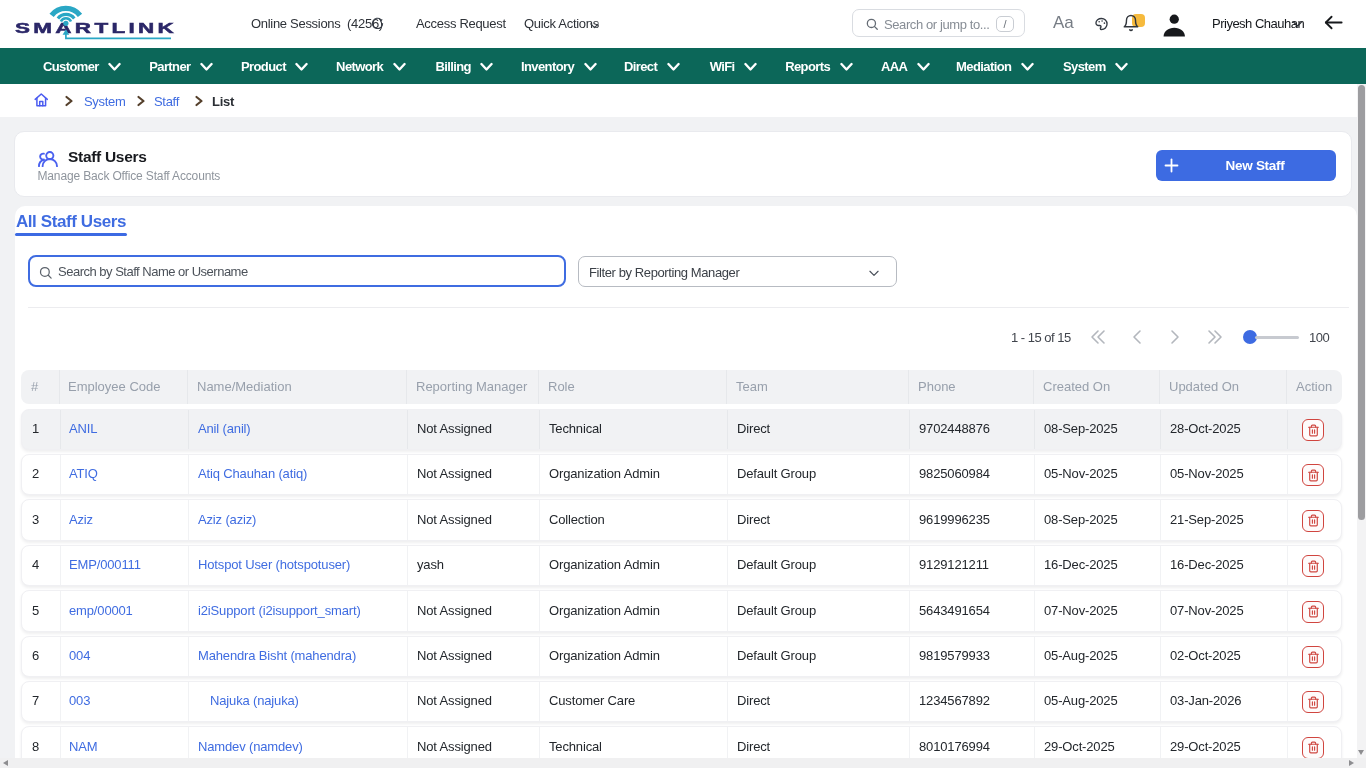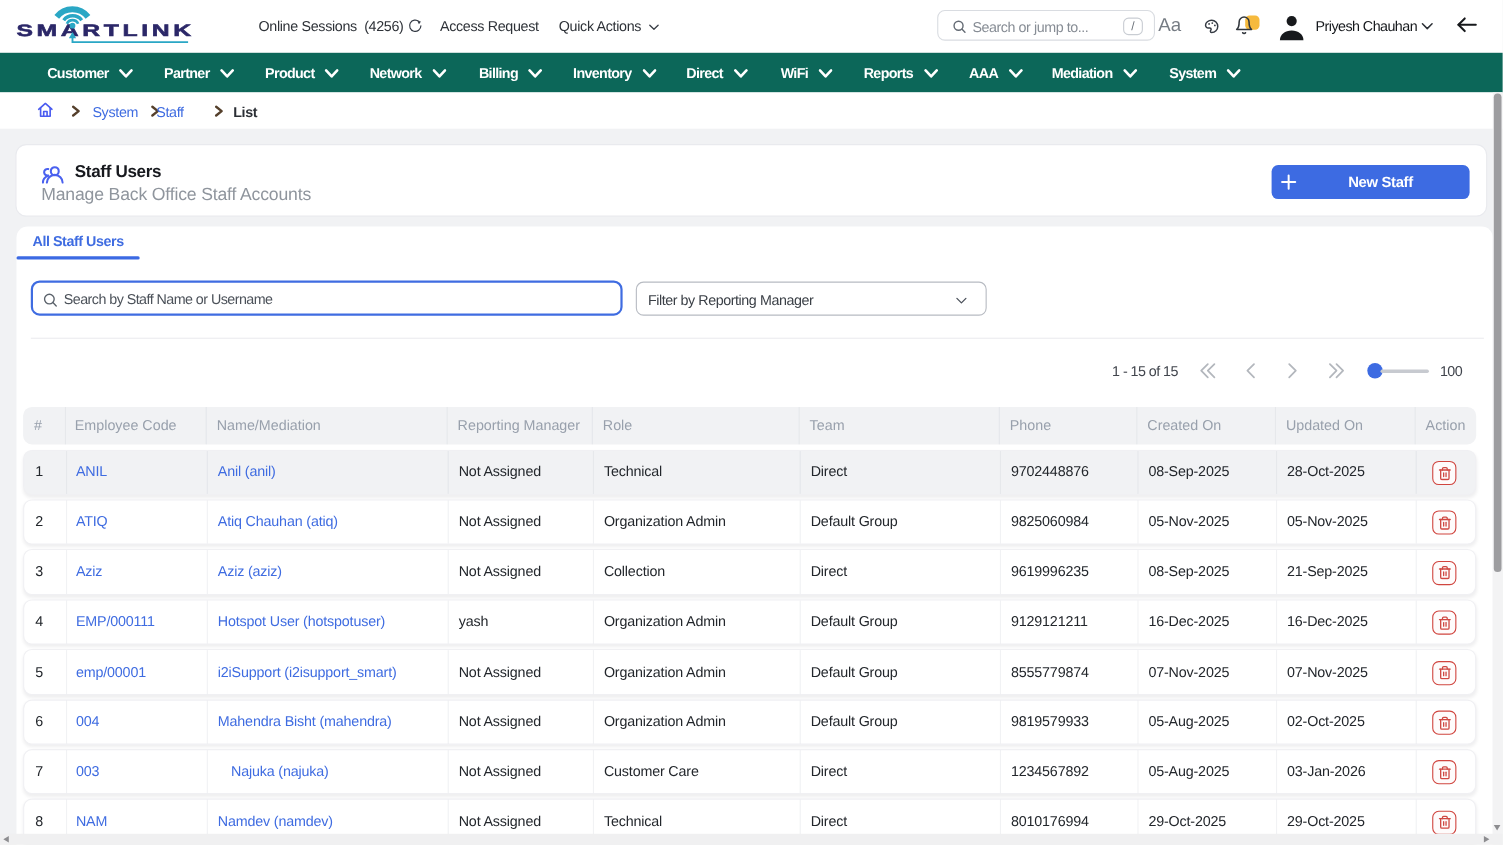--- a/index.html
+++ b/index.html
@@ -1,32 +1,32 @@
 <!DOCTYPE html>
 <html><head><meta charset="utf-8">
 <style>
 * { margin:0; padding:0; box-sizing:border-box; }
 html,body { width:1366px; height:768px; overflow:hidden; background:#f1f2f4;
   font-family:"Liberation Sans", sans-serif; }
 .abs { position:absolute; }
 #hdr { position:absolute; left:0; top:0; width:1366px; height:48px; background:#fff; }
-#hdr .t { position:absolute; top:16px; font-size:13px; letter-spacing:-0.3px; color:#2e3238; white-space:nowrap; }
-#srch { position:absolute; left:852px; top:9px; width:198px; height:28px; border:1px solid #d9dce1; border-radius:7px; background:#fff; }
+#hdr .t { position:absolute; top:16px; font-size:13px; letter-spacing:-0.3px; color:#2e3238; white-space:nowrap;margin-left:16px; }
+#srch { position:absolute; left:852px; top:9px; width:173px; height:28px; border:1px solid #d9dce1; border-radius:7px; background:#fff; }
 #srch .ph { position:absolute; left:31px; top:7px; font-size:13px; letter-spacing:-0.4px; color:#878d95; }
 #slash { position:absolute; right:10px; top:5.5px; width:18px; height:16px; border:1px solid #c9cdd3; border-radius:5px; font-size:11px; color:#6d737b; text-align:center; line-height:15px; }
 #nav { position:absolute; left:0; top:48px; width:1366px; height:36px; background:#0c6759; }
 .nav-item { position:absolute; top:0; height:36px; display:flex; align-items:center; color:#fff; font-size:13px; font-weight:700; letter-spacing:-0.6px; }
 .nav-ch { margin-left:9.5px; display:flex; align-items:center; }
 #bc { position:absolute; left:0; top:84px; width:1366px; height:33px; background:#fff; }
 #bc span { position:absolute; top:9.5px; font-size:13px; letter-spacing:-0.3px; }
 #card1 { position:absolute; left:14px; top:131px; width:1338px; height:66px; background:#fff; border:1px solid #e9eaee; border-radius:10px; }
 #newstaff { position:absolute; left:1156px; top:150px; width:180px; height:31px; background:#3d6be2; border-radius:6px; color:#fff; }
 #newstaff .lbl { position:absolute; left:9px; width:100%; text-align:center; top:8px; font-size:13.5px; font-weight:700; letter-spacing:-0.3px; }
 #panel { position:absolute; left:15px; top:206px; width:1342px; height:562px; background:#fff; border-radius:10px 10px 0 0; }
-#tab { position:absolute; left:15px; top:212px; width:112px; text-align:center; font-size:13px; font-weight:700; letter-spacing:-0.4px; color:#3f6ce1; }
+#tab { position:absolute; left:15px; top:212px; width:112px; text-align:center; font-size:17px; font-weight:700; letter-spacing:-0.4px; color:#3f6ce1; }
 #tabline { position:absolute; left:15px; top:233px; width:112px; height:3px; background:#3c6ae3; border-radius:2px; }
 #sinput { position:absolute; left:28px; top:255px; width:538px; height:32px; border:2px solid #3f6ce1; border-radius:8px; background:#fff; }
 #sinput .ph { position:absolute; left:28px; top:7px; font-size:13px; letter-spacing:-0.5px; color:#4c525a; }
 #filter { position:absolute; left:578px; top:256px; width:319px; height:31px; border:1px solid #b7bbc2; border-radius:7px; background:#fff; }
 #filter .ph { position:absolute; left:10px; top:7.5px; font-size:13px; letter-spacing:-0.4px; color:#3b4047; }
 #divider { position:absolute; left:28px; top:307px; width:1321px; height:1px; background:#ececef; }
 .pgt { position:absolute; top:330px; font-size:13px; letter-spacing:-0.5px; color:#41454d; }
 .pgc { position:absolute; top:327px; }
 #slider-dot { position:absolute; left:1243px; top:330px; width:14px; height:14px; border-radius:50%; background:#3d6be2; }
 #slider-track { position:absolute; left:1255px; top:336px; width:44px; height:2.5px; background:#c7cad0; border-radius:2px; }
@@ -207,36 +207,36 @@
       <path d="M3 5.4 V 13.2 H 12 V 5.4"></path>
       <path d="M5.9 13.2 V 8.7 H 9.1 V 13.2"></path>
     </svg>
   <svg class="abs" style="left:62.5px;top:10.5px" width="12" height="12" viewBox="0 0 12 12" fill="none" stroke="#55402c" stroke-width="2.2" stroke-linecap="round" stroke-linejoin="round">
       <polyline points="3.5 2 8.5 6 3.5 10"></polyline>
     </svg>
   <span style="left:84px;color:#3f6ce1">System</span>
   <svg class="abs" style="left:134.5px;top:10.5px" width="12" height="12" viewBox="0 0 12 12" fill="none" stroke="#55402c" stroke-width="2.2" stroke-linecap="round" stroke-linejoin="round">
       <polyline points="3.5 2 8.5 6 3.5 10"></polyline>
     </svg>
-  <span style="left:142px;color:#3f6ce1">Staff</span>
+  <span style="left:154px;color:#3f6ce1">Staff</span>
   <svg class="abs" style="left:192.5px;top:10.5px" width="12" height="12" viewBox="0 0 12 12" fill="none" stroke="#55402c" stroke-width="2.2" stroke-linecap="round" stroke-linejoin="round">
       <polyline points="3.5 2 8.5 6 3.5 10"></polyline>
     </svg>
   <span style="left:212px;color:#2b2f35;font-weight:700">List</span>
 </div>
 <div id="card1">
   <svg class="abs" style="left:23px;top:18.5px" width="20" height="16" viewBox="0 0 20 16" fill="none" stroke="#4a61ef" stroke-width="1.9" stroke-linecap="round" stroke-linejoin="round">
       <circle cx="11.8" cy="4.6" r="3.6"></circle>
       <path d="M4.6 15.2 A 7.2 7.2 0 0 1 19 15.2"></path>
       <path d="M5.9 2.7 A 3 3 0 1 0 5.9 8.5"></path>
       <path d="M1 15.2 A 6.5 6.5 0 0 1 5.6 8.9"></path>
     </svg>
 </div>
 <h1 class="abs" style="left:68px;top:147.5px;font-size:15.5px;font-weight:700;letter-spacing:-0.3px;color:#17191e">Staff Users</h1>
-<span class="abs" style="left:37.5px;top:169px;font-size:16px;letter-spacing:-0.15px;color:#8f959d">Manage Back Office Staff Accounts</span>
+<span class="abs" style="left:37.5px;top:169px;font-size:12px;letter-spacing:-0.15px;color:#8f959d">Manage Back Office Staff Accounts</span>
 <div id="newstaff">
     <svg style="position:absolute;left:8px;top:8px" width="15" height="15" viewBox="0 0 15 15" fill="none" stroke="#ffffff" stroke-width="1.8" stroke-linecap="round">
       <line x1="1.5" y1="7.5" x2="13.5" y2="7.5"></line>
       <line x1="7.5" y1="1.5" x2="7.5" y2="13.5"></line>
     </svg>
     <span class="lbl">New Staff</span>
   </div>
 <div id="panel"></div>
 <span id="tab" class="abs">All Staff Users</span>
 <div id="tabline"></div>
@@ -418,21 +418,21 @@
     <i class="sep" style="left:887px"></i>
     <i class="sep" style="left:1012px"></i>
     <i class="sep" style="left:1138px"></i>
     <i class="sep" style="left:1265px"></i>
 <span class="c dark" style="left:10px">5</span>
 <span class="c link" style="left:47px">emp/00001</span>
 <span class="c link" style="left:176px">i2iSupport (i2isupport_smart)</span>
 <span class="c dark" style="left:395px">Not Assigned</span>
 <span class="c dark" style="left:527px">Organization Admin</span>
 <span class="c dark" style="left:715px">Default Group</span>
-<span class="c dark" style="left:897px">8555779874</span>
+<span class="c dark" style="left:897px">5643491654</span>
 <span class="c dark" style="left:1022px">07-Nov-2025</span>
 <span class="c dark" style="left:1148px">07-Nov-2025</span>
 <span class="trash">
       <svg width="13" height="13" viewBox="0 0 24 24" fill="none" stroke="#cf4943" stroke-width="2.2" stroke-linecap="round" stroke-linejoin="round">
         <path d="M3 6h18"></path>
         <path d="M19 6v14a2 2 0 0 1-2 2H7a2 2 0 0 1-2-2V6"></path>
         <path d="M8 6V4a2 2 0 0 1 2-2h4a2 2 0 0 1 2 2v2"></path>
         <line x1="10" y1="11" x2="10" y2="17"></line>
         <line x1="14" y1="11" x2="14" y2="17"></line>
       </svg>

